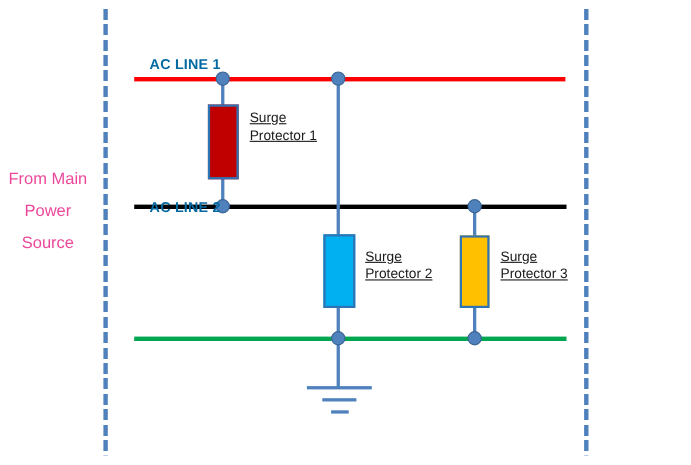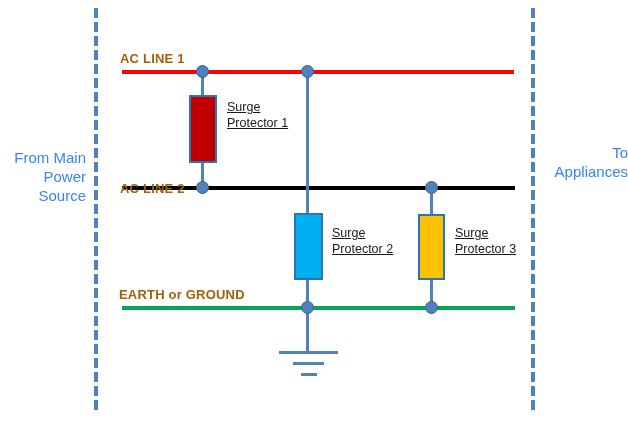--- a/index.html
+++ b/index.html
@@ -39,65 +39,63 @@
   .protector {
     border: 2px solid #2E74B5;
     box-sizing: border-box;
     z-index: 3;
   }
 
   
   .wire-label {
     font-size: 13px;
     font-weight: 700;
-    color: #a16207;
+    color: #0369a1;
     letter-spacing: 0.2px;
     white-space: nowrap;
     z-index: 5;
+    margin-left: 16px;
   }
   .protector-label {
     font-size: 12.5px;
     color: #1a1a1a;
     line-height: 15.5px;
     white-space: pre-line;
     z-index: 5;
     text-decoration: underline;
   }
   .side-label {
     font-size: 15px;
-    color: #3b82f6;
-    line-height: 19px;
-    text-align: right;
+    color: #ec4899;
+    line-height: 29px;
+    text-align: center;
     white-space: pre-line;
     z-index: 5;
   }
 
   .ground-bar { height: 3px; background: #4F81BD; }
 </style>
 </head>
 <body>
 
 <div id="diagram">
 
   <div class="abs dashed-v" style="left:94px; top:8px; height:406px;"></div>
   <div class="abs dashed-v" style="left:531px; top:8px; height:406px;"></div>
 
   <div class="abs side-label" style="left:1px; top:148px; width:85px;">From Main
 Power
 Source</div>
-  <div class="abs side-label" style="left:539px; top:143px; width:89px;">To
-Appliances</div>
 
   <div class="abs hwire" style="left: 122px; top: 70px; width: 392px; background: rgb(255, 0, 0);"></div>
   <div class="abs hwire" style="left: 122px; top: 186px; width: 393px; background: rgb(0, 0, 0);"></div>
   <div class="abs hwire" style="left: 122px; top: 306px; width: 393px; background: rgb(0, 166, 80);"></div>
 
   <div class="abs wire-label" style="left:120px; top:51px;">AC LINE 1</div>
   <div class="abs wire-label" style="left:120px; top:181px;">AC LINE 2</div>
-  <div class="abs wire-label" style="left:119px; top:287px;">EARTH or GROUND</div>
 
   <div class="abs vwire" style="left:201px; top:72px; height:116px;"></div>
   <div class="abs vwire" style="left:306px; top:72px; height:236px;"></div>
   <div class="abs vwire" style="left:430px; top:188px; height:120px;"></div>
 
   <div class="abs protector" style="left: 189px; top: 95px; width: 28px; height: 68px; background: rgb(192, 0, 0);"></div>
   <div class="abs protector" style="left: 294px; top: 213px; width: 29px; height: 67px; background: rgb(0, 176, 240);"></div>
   <div class="abs protector" style="left: 418px; top: 214px; width: 27px; height: 66px; background: rgb(255, 192, 0);"></div>
 
   <div class="abs protector-label" style="left:227px; top:100px;">Surge

